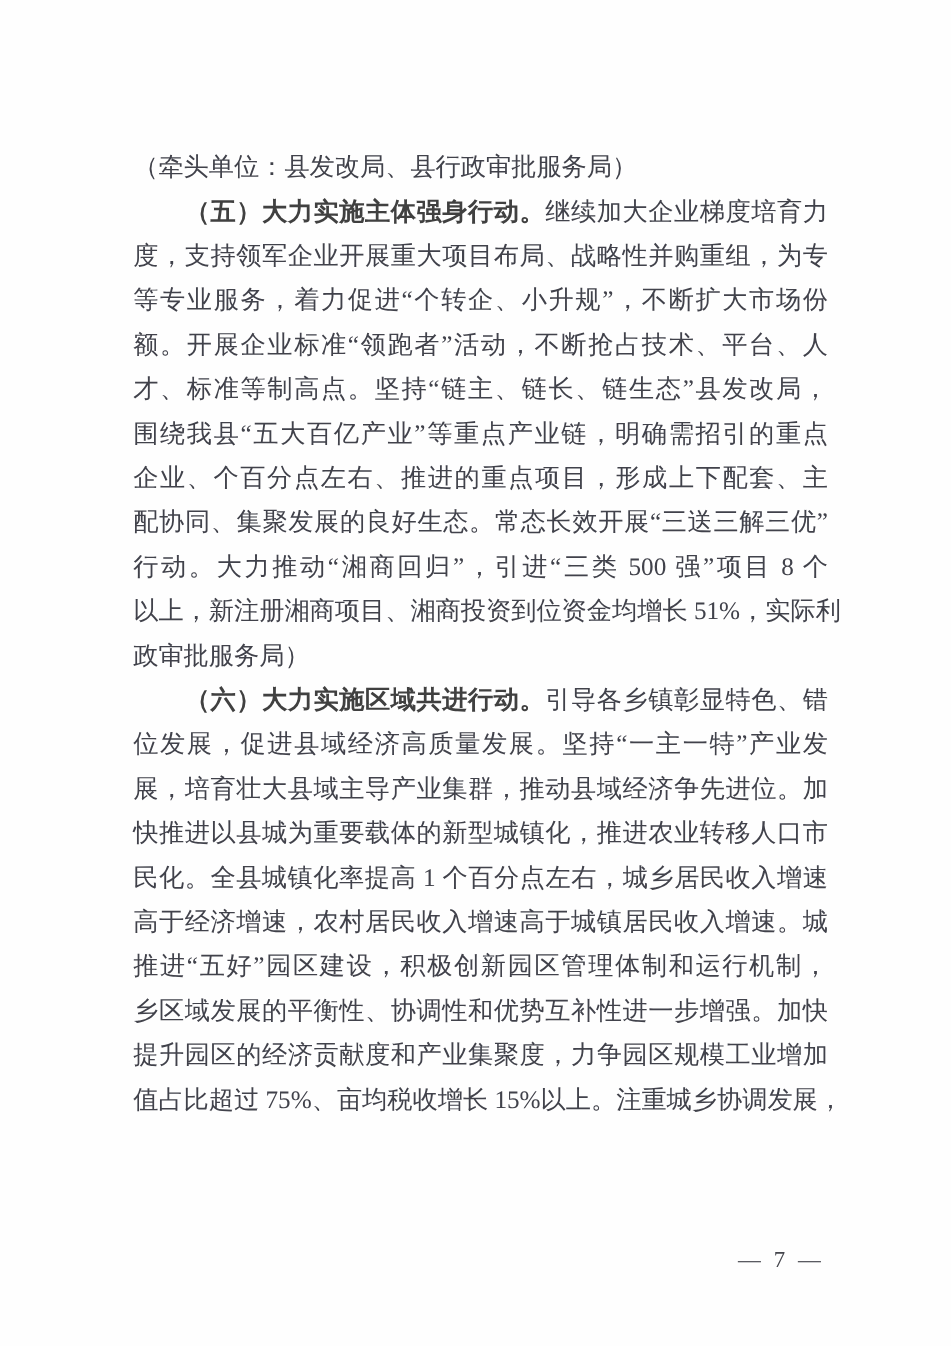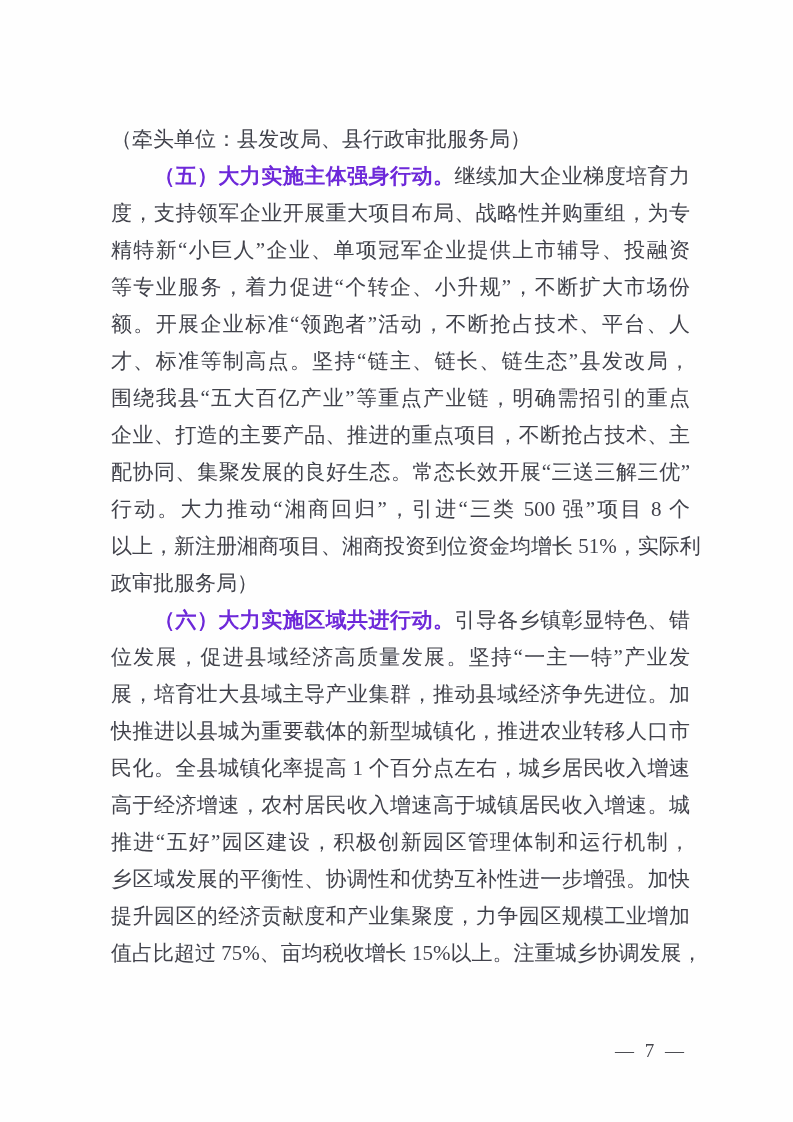--- a/index.html
+++ b/index.html
@@ -33,21 +33,21 @@
   }
   .line.indent {
     padding-left: 43px;
   }
   .line.short {
     text-align: left;
     text-align-last: left;
   }
   .bold {
     font-weight: 700;
-    color: #6d28d9;
+    color: #404040;
   }
   .footer {
     position: absolute;
     left: 615px;
     top: 1036px;
     height: 30px;
     line-height: 30px;
     font-size: 19px;
     color: #44454c;
     letter-spacing: 3px;
@@ -55,26 +55,25 @@
   }
 </style>
 </head>
 <body>
 
 <div class="page">
   <div class="textblock">
       <div class="line short"><span>（牵头单位：县发改局、县行政审批服务局）</span></div>
       <div class="line indent"><span class="bold">（五）大力实施主体强身行动。</span><span>继续加大企业梯度培育力</span></div>
       <div class="line"><span>度，支持领军企业开展重大项目布局、战略性并购重组，为专</span></div>
-      <div class="line"><span>精特新“小巨人”企业、单项冠军企业提供上市辅导、投融资</span></div>
       <div class="line"><span>等专业服务，着力促进“个转企、小升规”，不断扩大市场份</span></div>
       <div class="line"><span>额。开展企业标准“领跑者”活动，不断抢占技术、平台、人</span></div>
       <div class="line"><span>才、标准等制高点。坚持“链主、链长、链生态”县发改局，</span></div>
       <div class="line"><span>围绕我县“五大百亿产业”等重点产业链，明确需招引的重点</span></div>
-      <div class="line"><span>企业、打造的主要产品、推进的重点项目，不断抢占技术、主</span></div>
+      <div class="line"><span>企业、个百分点左右、推进的重点项目，形成上下配套、主</span></div>
       <div class="line"><span>配协同、集聚发展的良好生态。常态长效开展“三送三解三优”</span></div>
       <div class="line"><span>行动。大力推动“湘商回归”，引进“三类 500 强”项目 8 个</span></div>
       <div class="line"><span>以上，新注册湘商项目、湘商投资到位资金均增长 51%，实际利</span></div>
       <div class="line short"><span>政审批服务局）</span></div>
       <div class="line indent"><span class="bold">（六）大力实施区域共进行动。</span><span>引导各乡镇彰显特色、错</span></div>
       <div class="line"><span>位发展，促进县域经济高质量发展。坚持“一主一特”产业发</span></div>
       <div class="line"><span>展，培育壮大县域主导产业集群，推动县域经济争先进位。加</span></div>
       <div class="line"><span>快推进以县城为重要载体的新型城镇化，推进农业转移人口市</span></div>
       <div class="line"><span>民化。全县城镇化率提高 1 个百分点左右，城乡居民收入增速</span></div>
       <div class="line"><span>高于经济增速，农村居民收入增速高于城镇居民收入增速。城</span></div>

